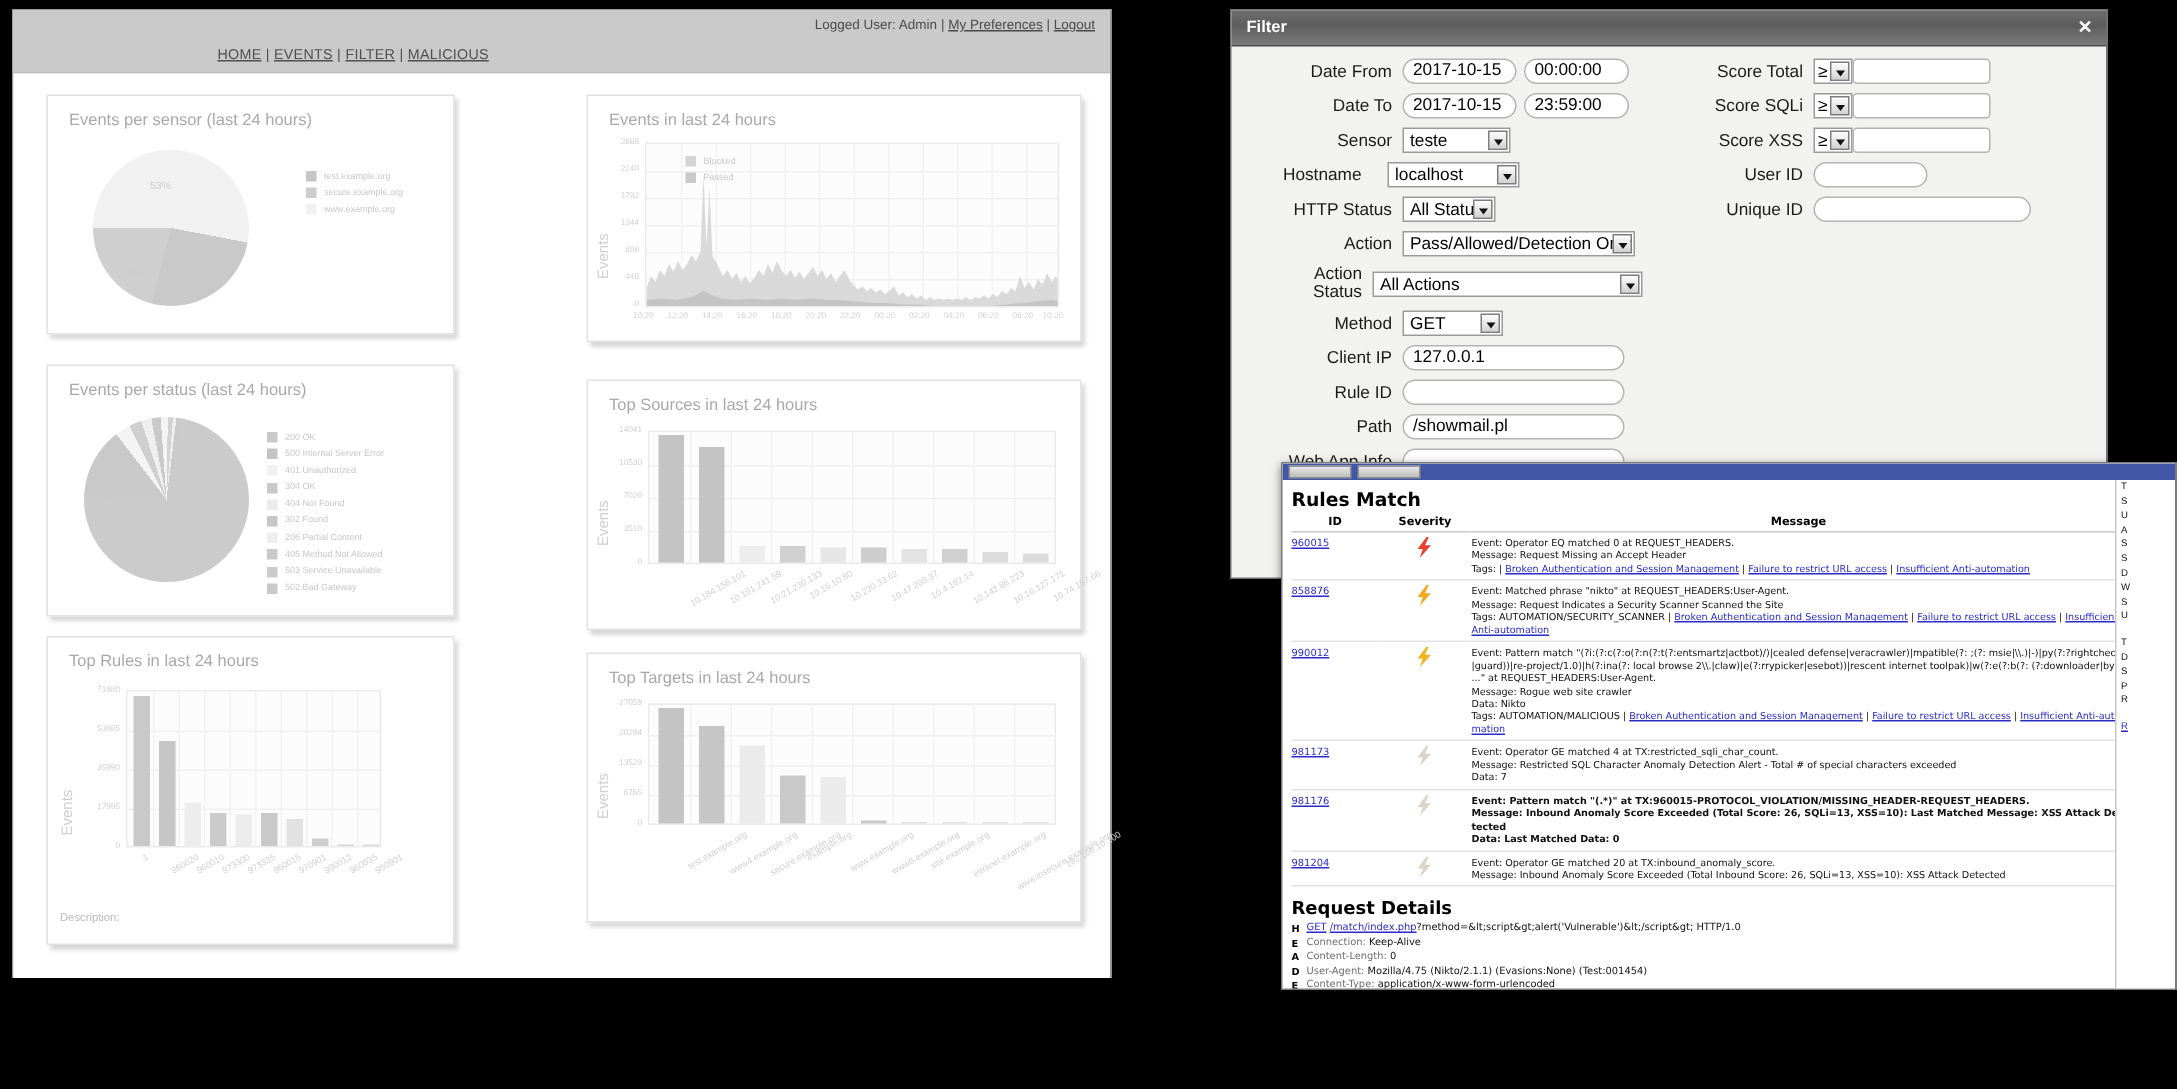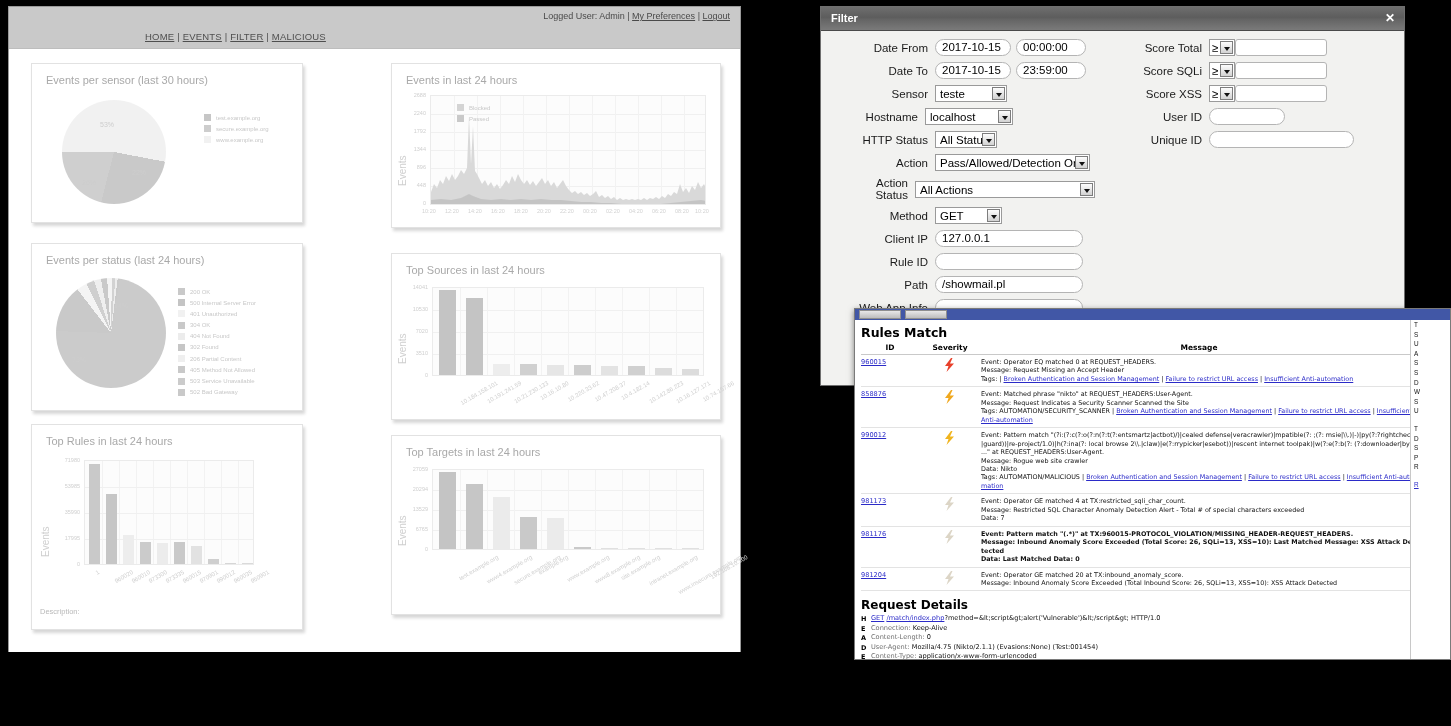--- a/index.html
+++ b/index.html
@@ -172,21 +172,21 @@
       <span>Logged User: Admin</span><span> | </span><a href="#">My Preferences</a><span> | </span><a href="#">Logout</a>
     </div>
     <div id="mainnav">
       <a href="#">HOME</a><span class="sep"> | </span><a href="#">EVENTS</a><span class="sep"> | </span><a href="#">FILTER</a><span class="sep"> | </span><a href="#">MALICIOUS</a>
     </div>
   </div>
 
   <div id="dash">
 
     <div class="panel" style="left:22px; top:14px; width:272px; height:160px;">
-      <div class="panel-title">Events per sensor (last 30 hours)</div>
+      <div class="panel-title">Events per sensor (last 24 hours)</div>
       <div class="plot" style="height:128px;">
         <div style="position:absolute;left:30px;top:14px;width:104px;height:104px;border-radius:50%;
                     background:conic-gradient(from -90deg,#f1f1f1 0 190.8deg,#c9c9c9 190.8deg 284.4deg,#cfcfcf 284.4deg 360deg);"></div>
         <div class="pie-label" style="left:68px; top:35px;">53%</div>
         <div class="pie-label" style="left:50px; top:93px;">26%</div>
         <div class="pie-label" style="left:100px; top:83px;">22%</div>
 
         <div class="legend" style="left:172px; top:28px;">
           <div class="legend-row">
               <span class="legend-sw" style="background:#c6c6c6"></span>
@@ -501,21 +501,21 @@
 
       <div class="frow">
         <div class="flabel" style="width:90px;">Sensor</div>
         <div class="fselect" style="width:72px;">
           <span>teste</span>
           <span class="arrowbox"></span>
         </div>
       </div>
 
       <div class="frow">
-        <div class="flabel" style="width:80px;">Hostname</div>
+        <div class="flabel" style="width:80px;text-align:center;">Hostname</div>
         <div class="fselect" style="width:88px;">
           <span>localhost</span>
           <span class="arrowbox"></span>
         </div>
       </div>
 
       <div class="frow">
         <div class="flabel" style="width:90px;">HTTP Status</div>
         <div class="fselect" style="width:62px;">
           <span>All Status</span>

